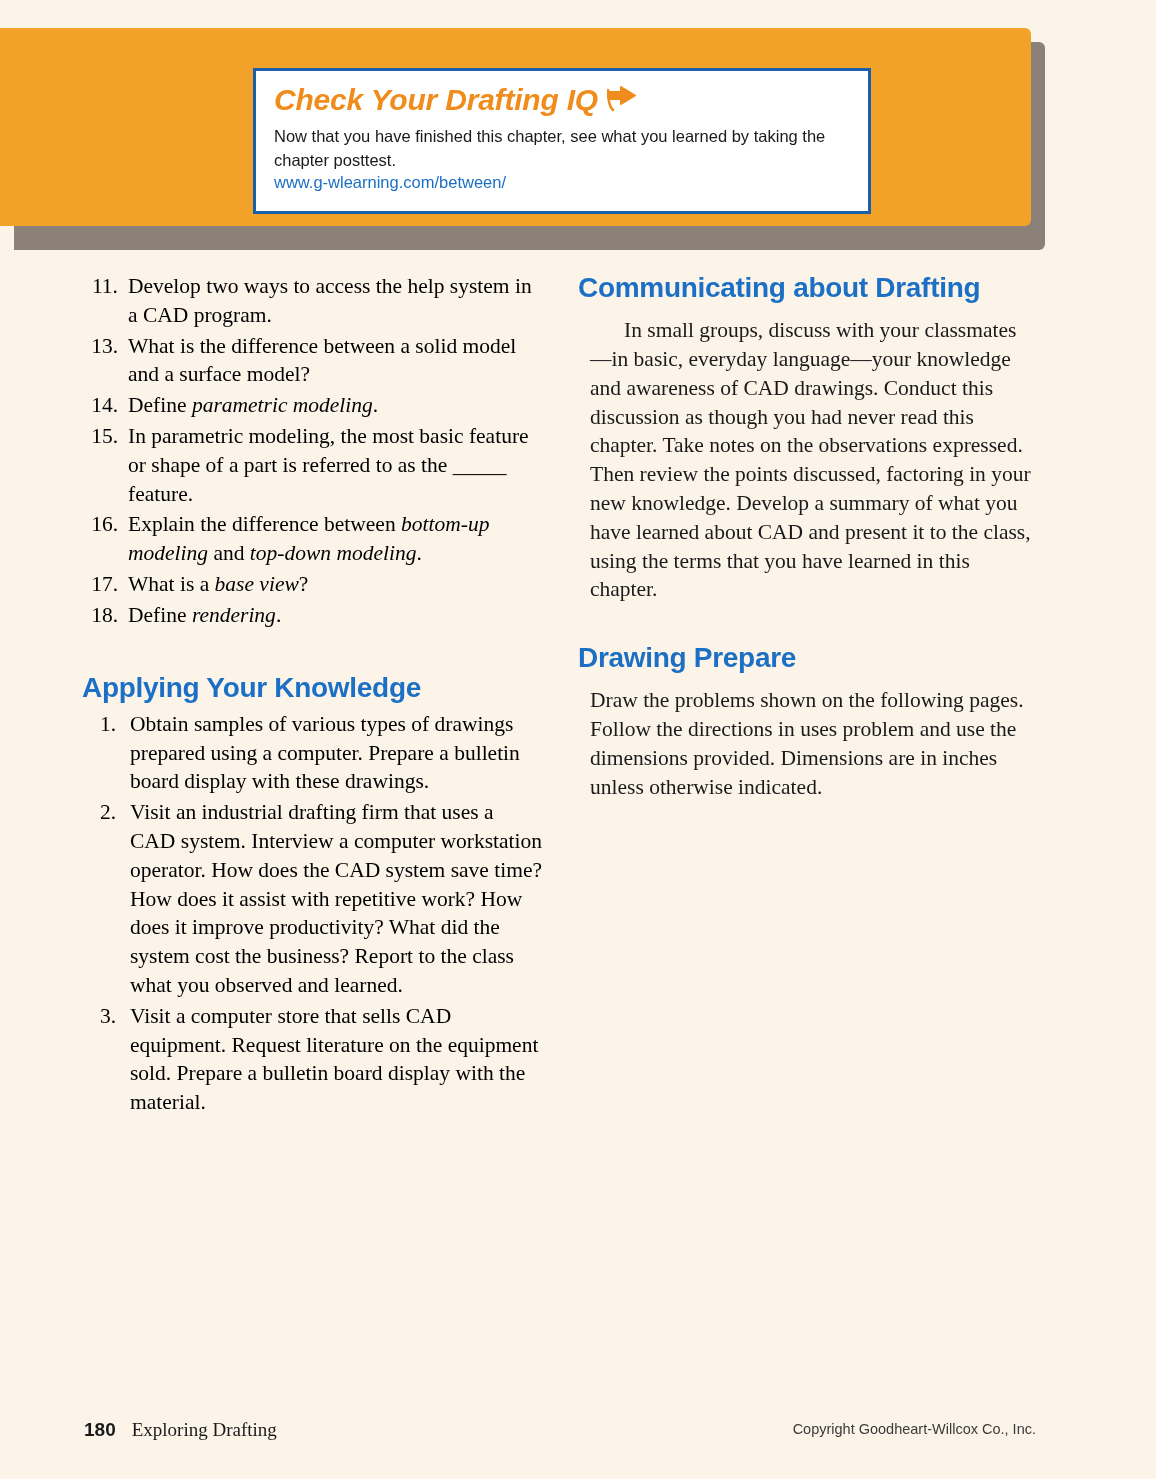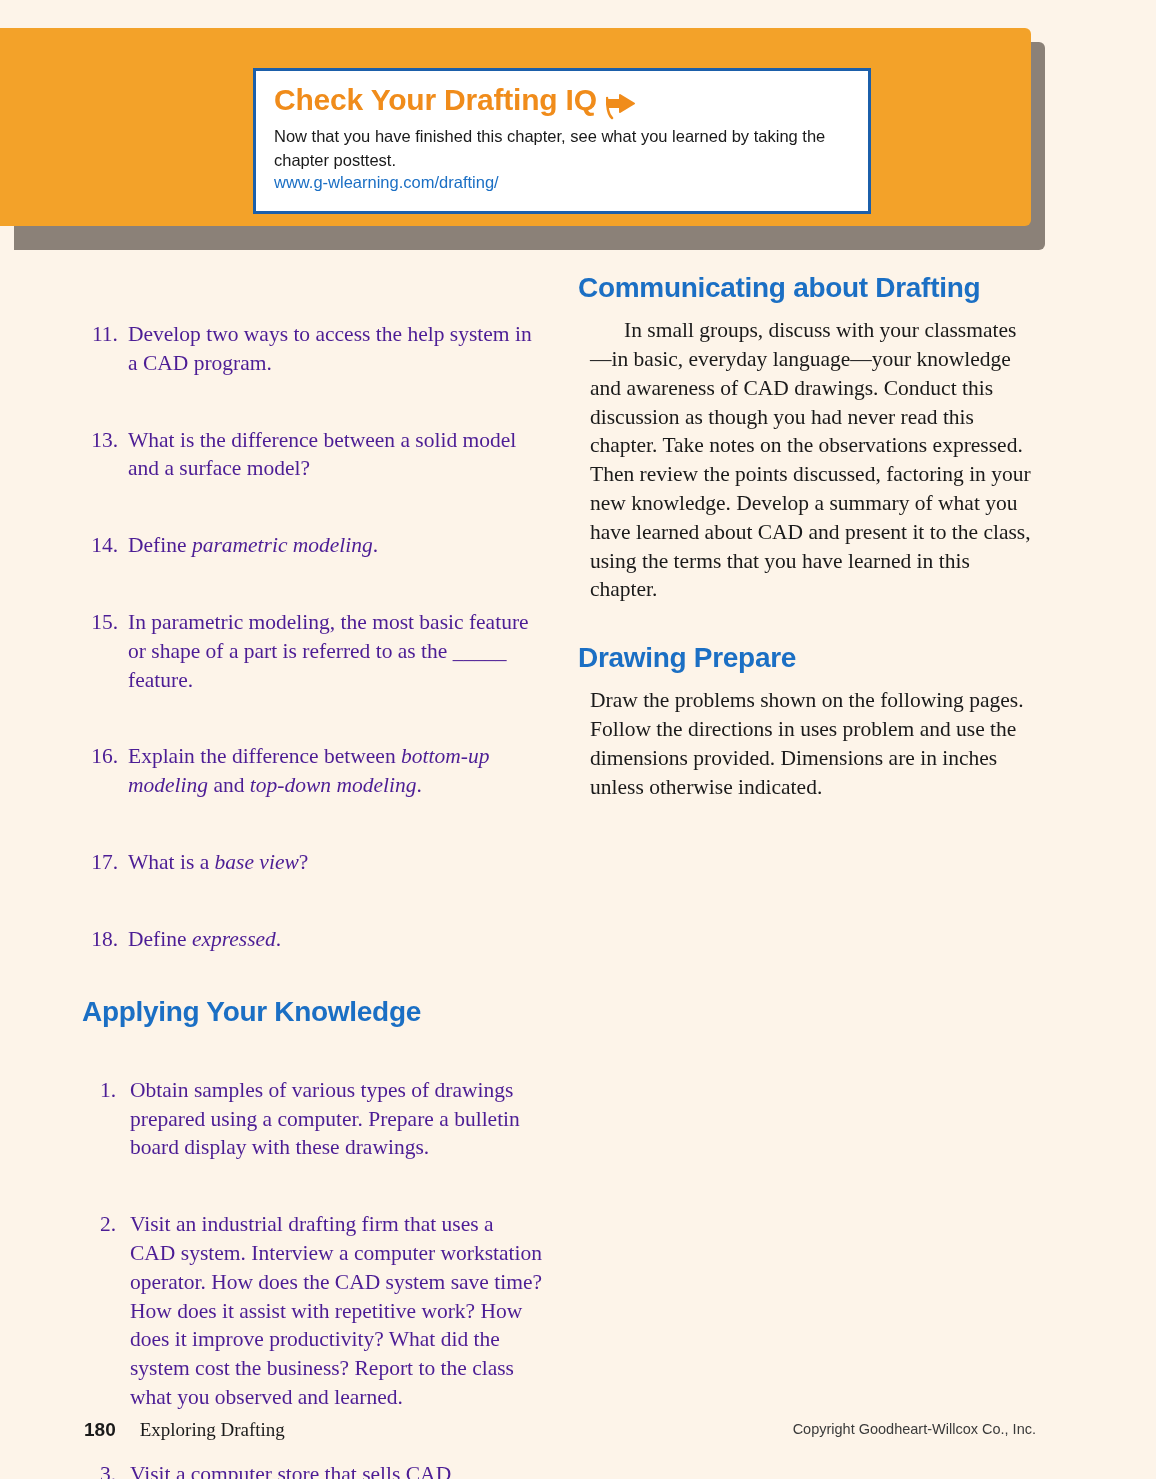--- a/index.html
+++ b/index.html
@@ -51,22 +51,23 @@
     border: 3px solid #1b5faa;
   }
   .iq-title {
     font-family: "Liberation Sans", sans-serif;
     font-weight: bold;
     font-size: 30px;
     color: #f08c1b;
     margin: 12px 0 0 18px;
     letter-spacing: -0.2px;
     display: flex;
-    align-items: flex-end;
+    align-items: flex-start;
     gap: 9px;
+    font-style: italic;
   }
   .iq-arrow-icon {
     display: inline-block;
     width: 30px;
     height: 26px;
     position: relative;
     top: 2px;
   }
   .iq-body {
     font-family: "Liberation Sans", sans-serif;
@@ -102,23 +103,22 @@
   ol.qlist {
     list-style: none;
     margin: 0;
     padding: 0;
   }
   ol.qlist li {
     position: relative;
     padding-left: 46px;
     font-size: 21.5px;
     line-height: 1.34;
-    color: #4c1d95;
+    color: #000000;
     margin-bottom: 2px;
-    margin-top: 48px;
   }
   ol.qlist li .num {
     position: absolute;
     left: 0;
     top: 0;
     width: 36px;
     text-align: right;
     font-size: 21.5px;
   }
   ol.qlist.applying li { padding-left: 48px; }
@@ -156,21 +156,21 @@
   }
   .footer-left {
     position: absolute;
     left: 84px;
     top: 0;
     font-family: "Liberation Serif", serif;
     font-size: 19px;
     color: #1a1a1a;
     display: flex;
     align-items: baseline;
-    gap: 24px;
+    gap: 16px;
   }
   .page-num {
     font-family: "Liberation Sans", sans-serif;
     font-weight: bold;
     font-size: 19px;
   }
   .footer-right {
     position: absolute;
     right: 120px;
     top: 2px;
@@ -189,21 +189,21 @@
     <div class="iq-title">
       <span>Check Your Drafting IQ</span>
       <span class="iq-arrow-icon">
         <svg width="30" height="26" viewBox="0 0 30 26">
           <path d="M2 6 L14 6 L14 1 L28 9.5 L14 18 L14 13 L2 13 Z" fill="#f08c1b" stroke="#f08c1b" stroke-width="2" stroke-linejoin="round"></path>
           <path d="M1 4 Q1 20 6 24" fill="none" stroke="#f08c1b" stroke-width="2.5" stroke-linecap="round"></path>
         </svg>
       </span>
     </div>
     <div class="iq-body">Now that you have finished this chapter, see what you learned by taking the chapter posttest.</div>
-    <a class="iq-link" href="#">www.g-wlearning.com/drafting/</a>
+    <a class="iq-link" href="#">www.g-wlearning.com/between/</a>
   </div>
 </div>
 
 <div class="columns">
 
   <div class="col col-left">
 
     <ol class="qlist">
       <li>
         <span class="num">11.</span>
@@ -224,21 +224,21 @@
       <li>
         <span class="num">16.</span>
         <span>Explain the difference between <i>bottom-up modeling</i> and <i>top-down modeling</i>.</span>
       </li>
       <li>
         <span class="num">17.</span>
         <span>What is a <i>base view</i>?</span>
       </li>
       <li>
         <span class="num">18.</span>
-        <span>Define <i>expressed</i>.</span>
+        <span>Define <i>rendering</i>.</span>
       </li>
     </ol>
 
     <div class="spacer-lg"></div>
 
     <h2 class="section">Applying Your Knowledge</h2>
 
     <ol class="qlist applying">
       <li>
         <span class="num">1.</span>

